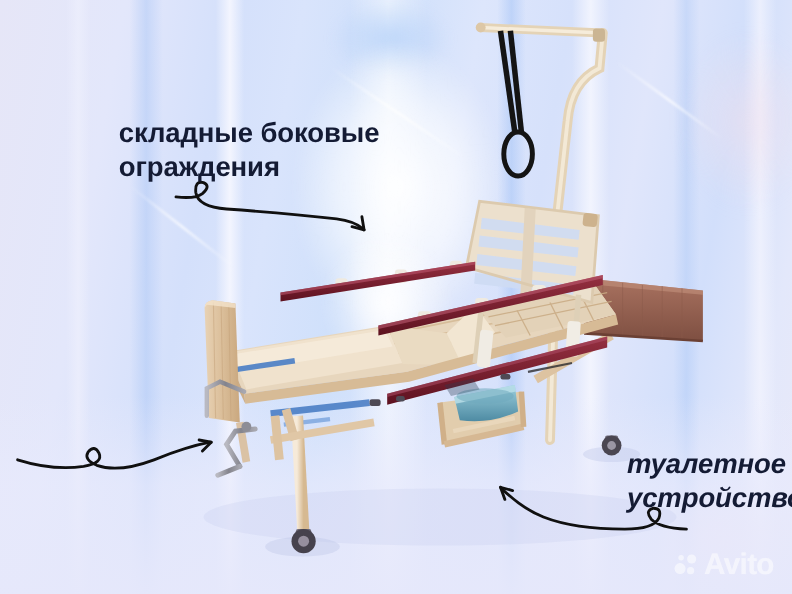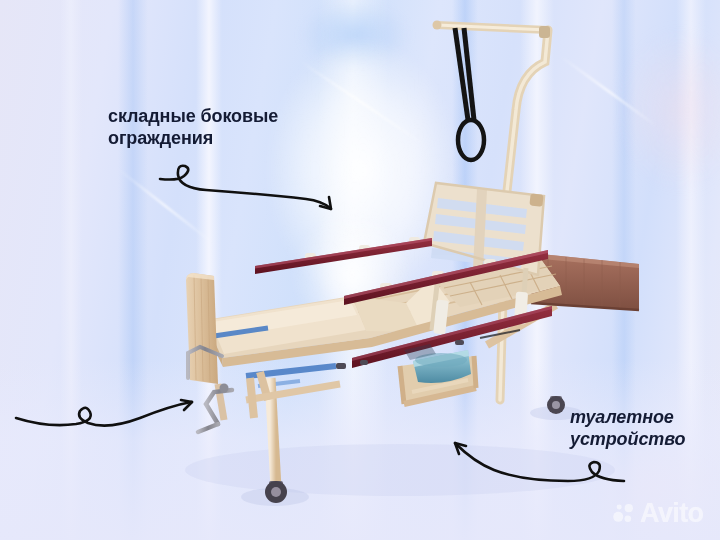--- a/index.html
+++ b/index.html
@@ -96,21 +96,21 @@
   #photo {
     position: absolute;
     inset: 0;
   }
 
   
   .callout {
     position: absolute;
     color: #141b34;
     font-weight: 700;
-    font-size: 18px;
+    font-size: 25px;
     line-height: 1.22;
     letter-spacing: -0.1px;
     white-space: pre-line;
   }
   #callout-rails   { left: 108px; top: 106px; }
   #callout-drives  { left: 24px;  top: 339px; }
   #callout-toilet  { left: 570px; top: 407px; font-style: italic; }
 
   
   #arrows {

